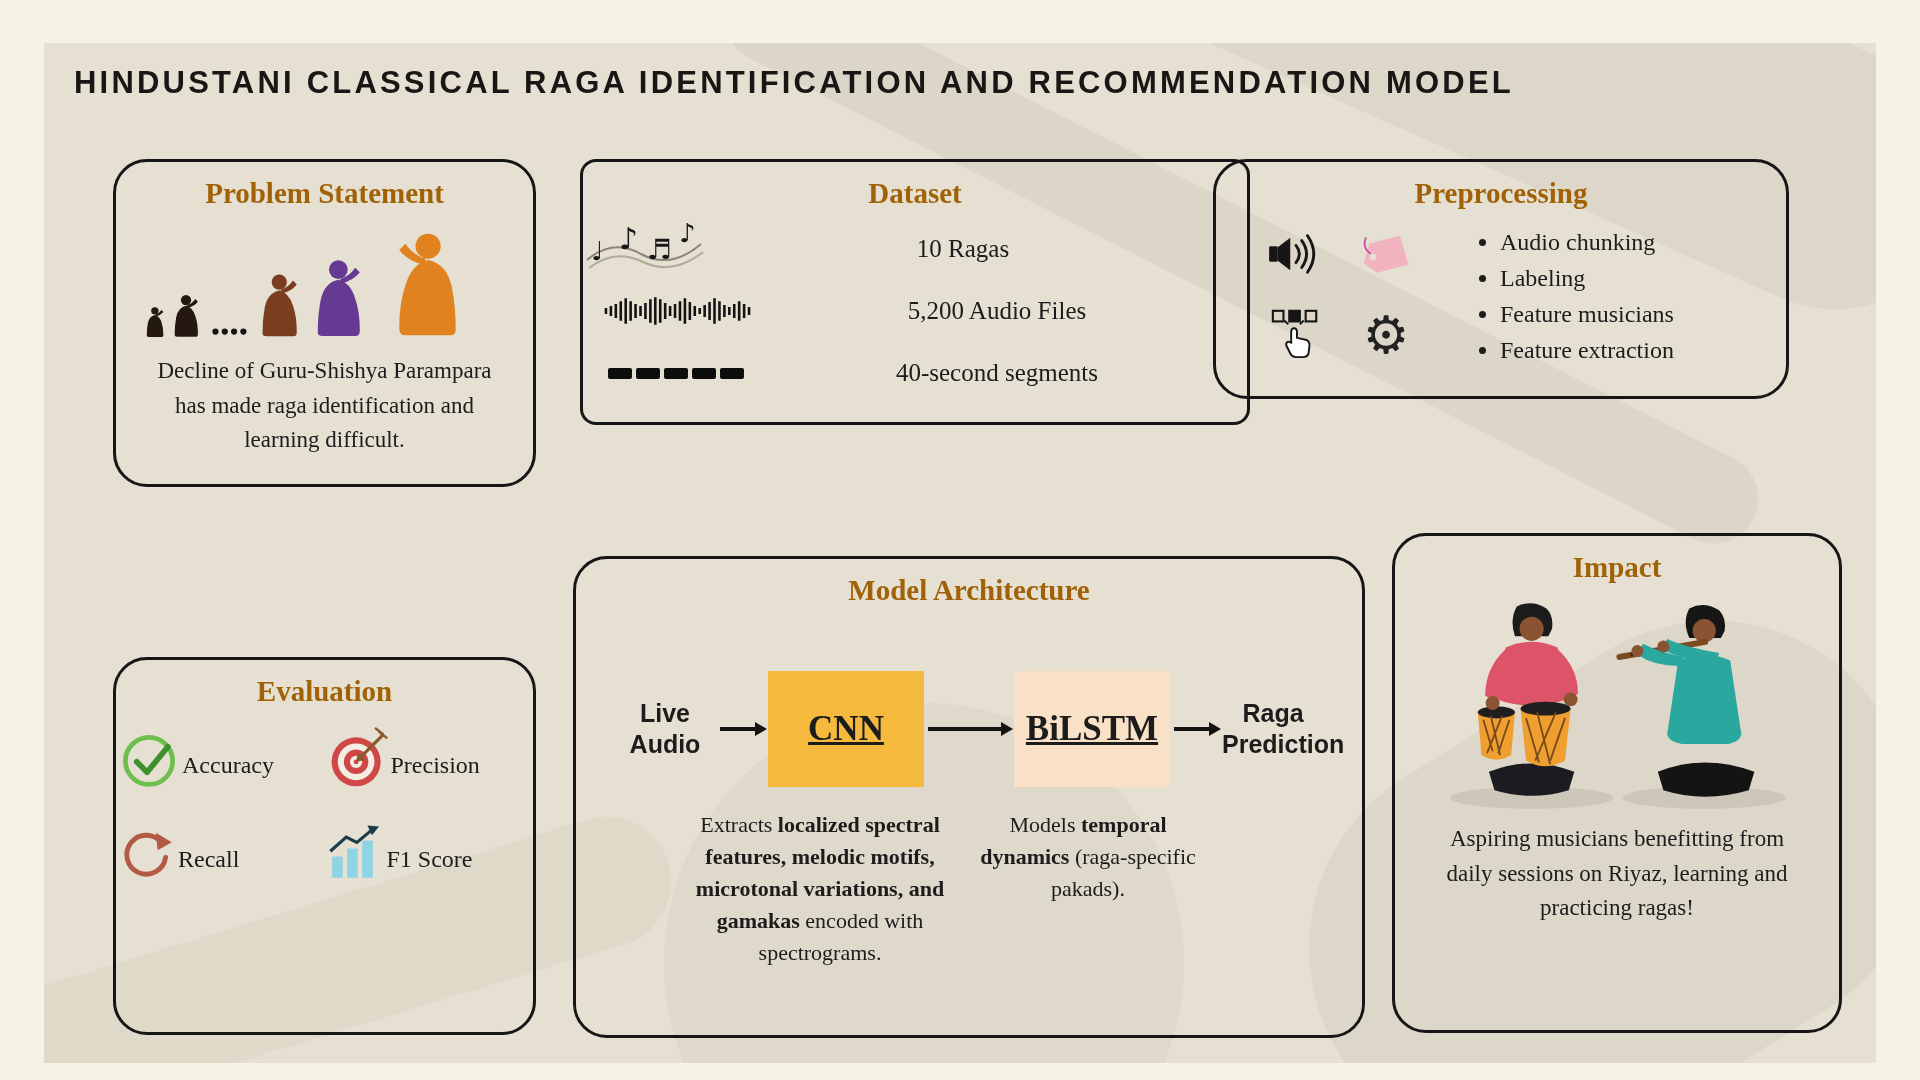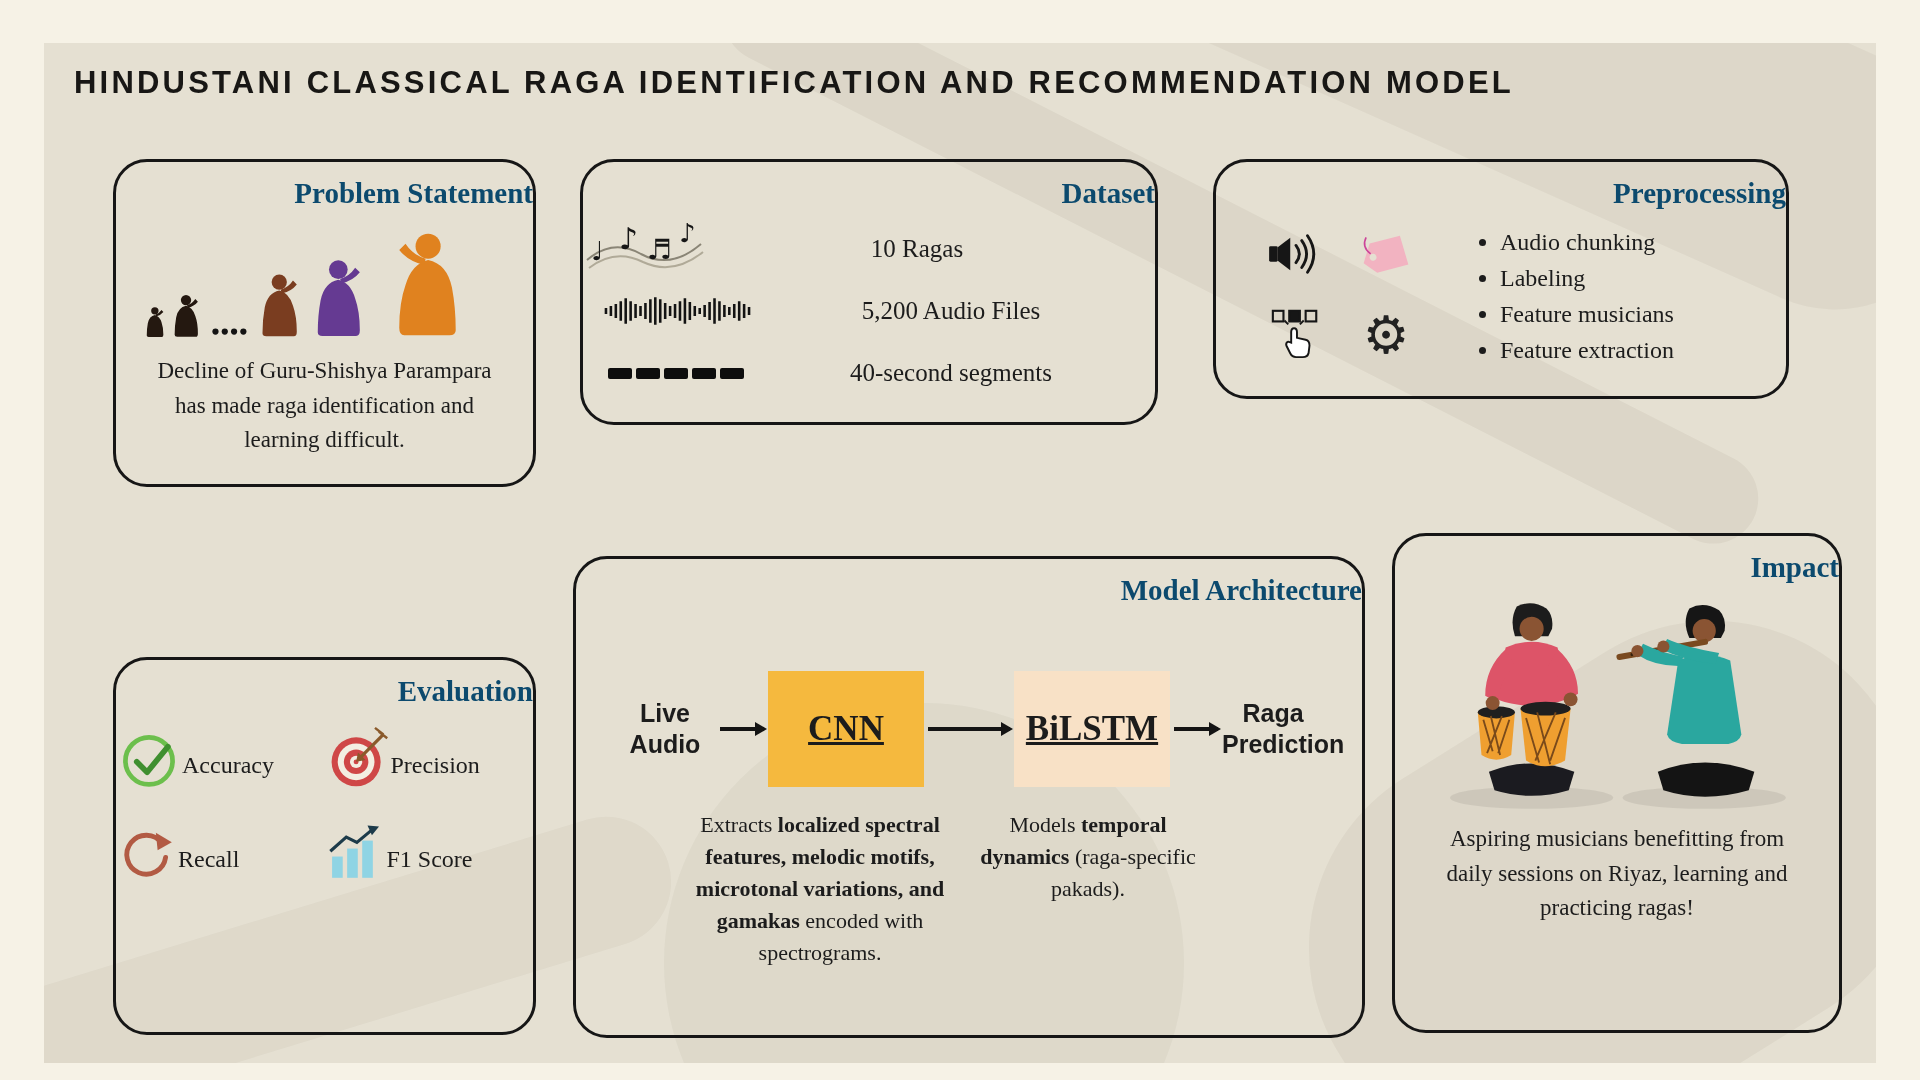--- a/index.html
+++ b/index.html
@@ -16,31 +16,31 @@
   .art{position:absolute;pointer-events:none;}
   .art1{right:-120px;top:-140px;width:980px;height:260px;background:rgba(92,74,48,.055);transform:rotate(24deg);border-radius:130px;}
   .art2{right:60px;top:170px;width:1150px;height:90px;background:rgba(60,45,25,.05);transform:rotate(27deg);border-radius:45px;}
   .art3{left:620px;bottom:-160px;width:520px;height:520px;background:rgba(80,60,35,.045);border-radius:50%;}
   .art4{left:-80px;bottom:30px;width:720px;height:130px;background:rgba(70,55,30,.04);transform:rotate(-17deg);border-radius:65px;}
   .art5{right:-60px;bottom:-40px;width:640px;height:420px;background:rgba(85,65,38,.05);transform:rotate(-32deg);border-radius:200px;}
 
   .main-title{position:absolute;left:30px;top:22px;font-family:var(--sans);font-weight:800;font-size:31px;letter-spacing:3.2px;color:#181715;white-space:nowrap;}
 
   .box{position:absolute;border:3px solid #161616;border-radius:34px;}
-  .box h2{font-family:var(--serif);font-weight:700;font-size:29px;text-align:right;margin-top:15px;color:#0c4a6e;}
+  .box h2{font-family:var(--serif);font-weight:700;font-size:29px;text-align:center;margin-top:15px;color:#a16207;}
 
   .body-text{font-family:var(--serif);font-size:23px;line-height:1.5;text-align:center;color:#1c1c1c;}
 
   
   .problem{left:69px;top:116px;width:423px;height:328px;}
   .figures{width:372px;margin:10px auto 0;}
   .problem .body-text{margin:6px 24px 0;}
 
   
-  .dataset{left:536px;top:116px;width:578px;height:266px;}
+  .dataset{left:536px;top:116px;width:670px;height:266px;border-radius:16px;}
   .ds-rows{margin-top:8px;}
   .ds-row{display:flex;align-items:center;height:62px;}
   .ds-icon{width:190px;display:flex;justify-content:center;align-items:center;}
   .ds-label{flex:1;text-align:center;padding-right:26px;font-size:25px;font-family:var(--serif);}
   .music-icon{position:relative;width:122px;height:58px;}
   .music-icon svg{position:absolute;left:0;top:0;}
   .note{position:absolute;font-family:"DejaVu Sans",sans-serif;color:#161616;line-height:1;}
   .n0{left:8px;top:18px;font-size:26px;}
   .n1{left:36px;top:4px;font-size:30px;}
   .n2{left:64px;top:16px;font-size:28px;}

